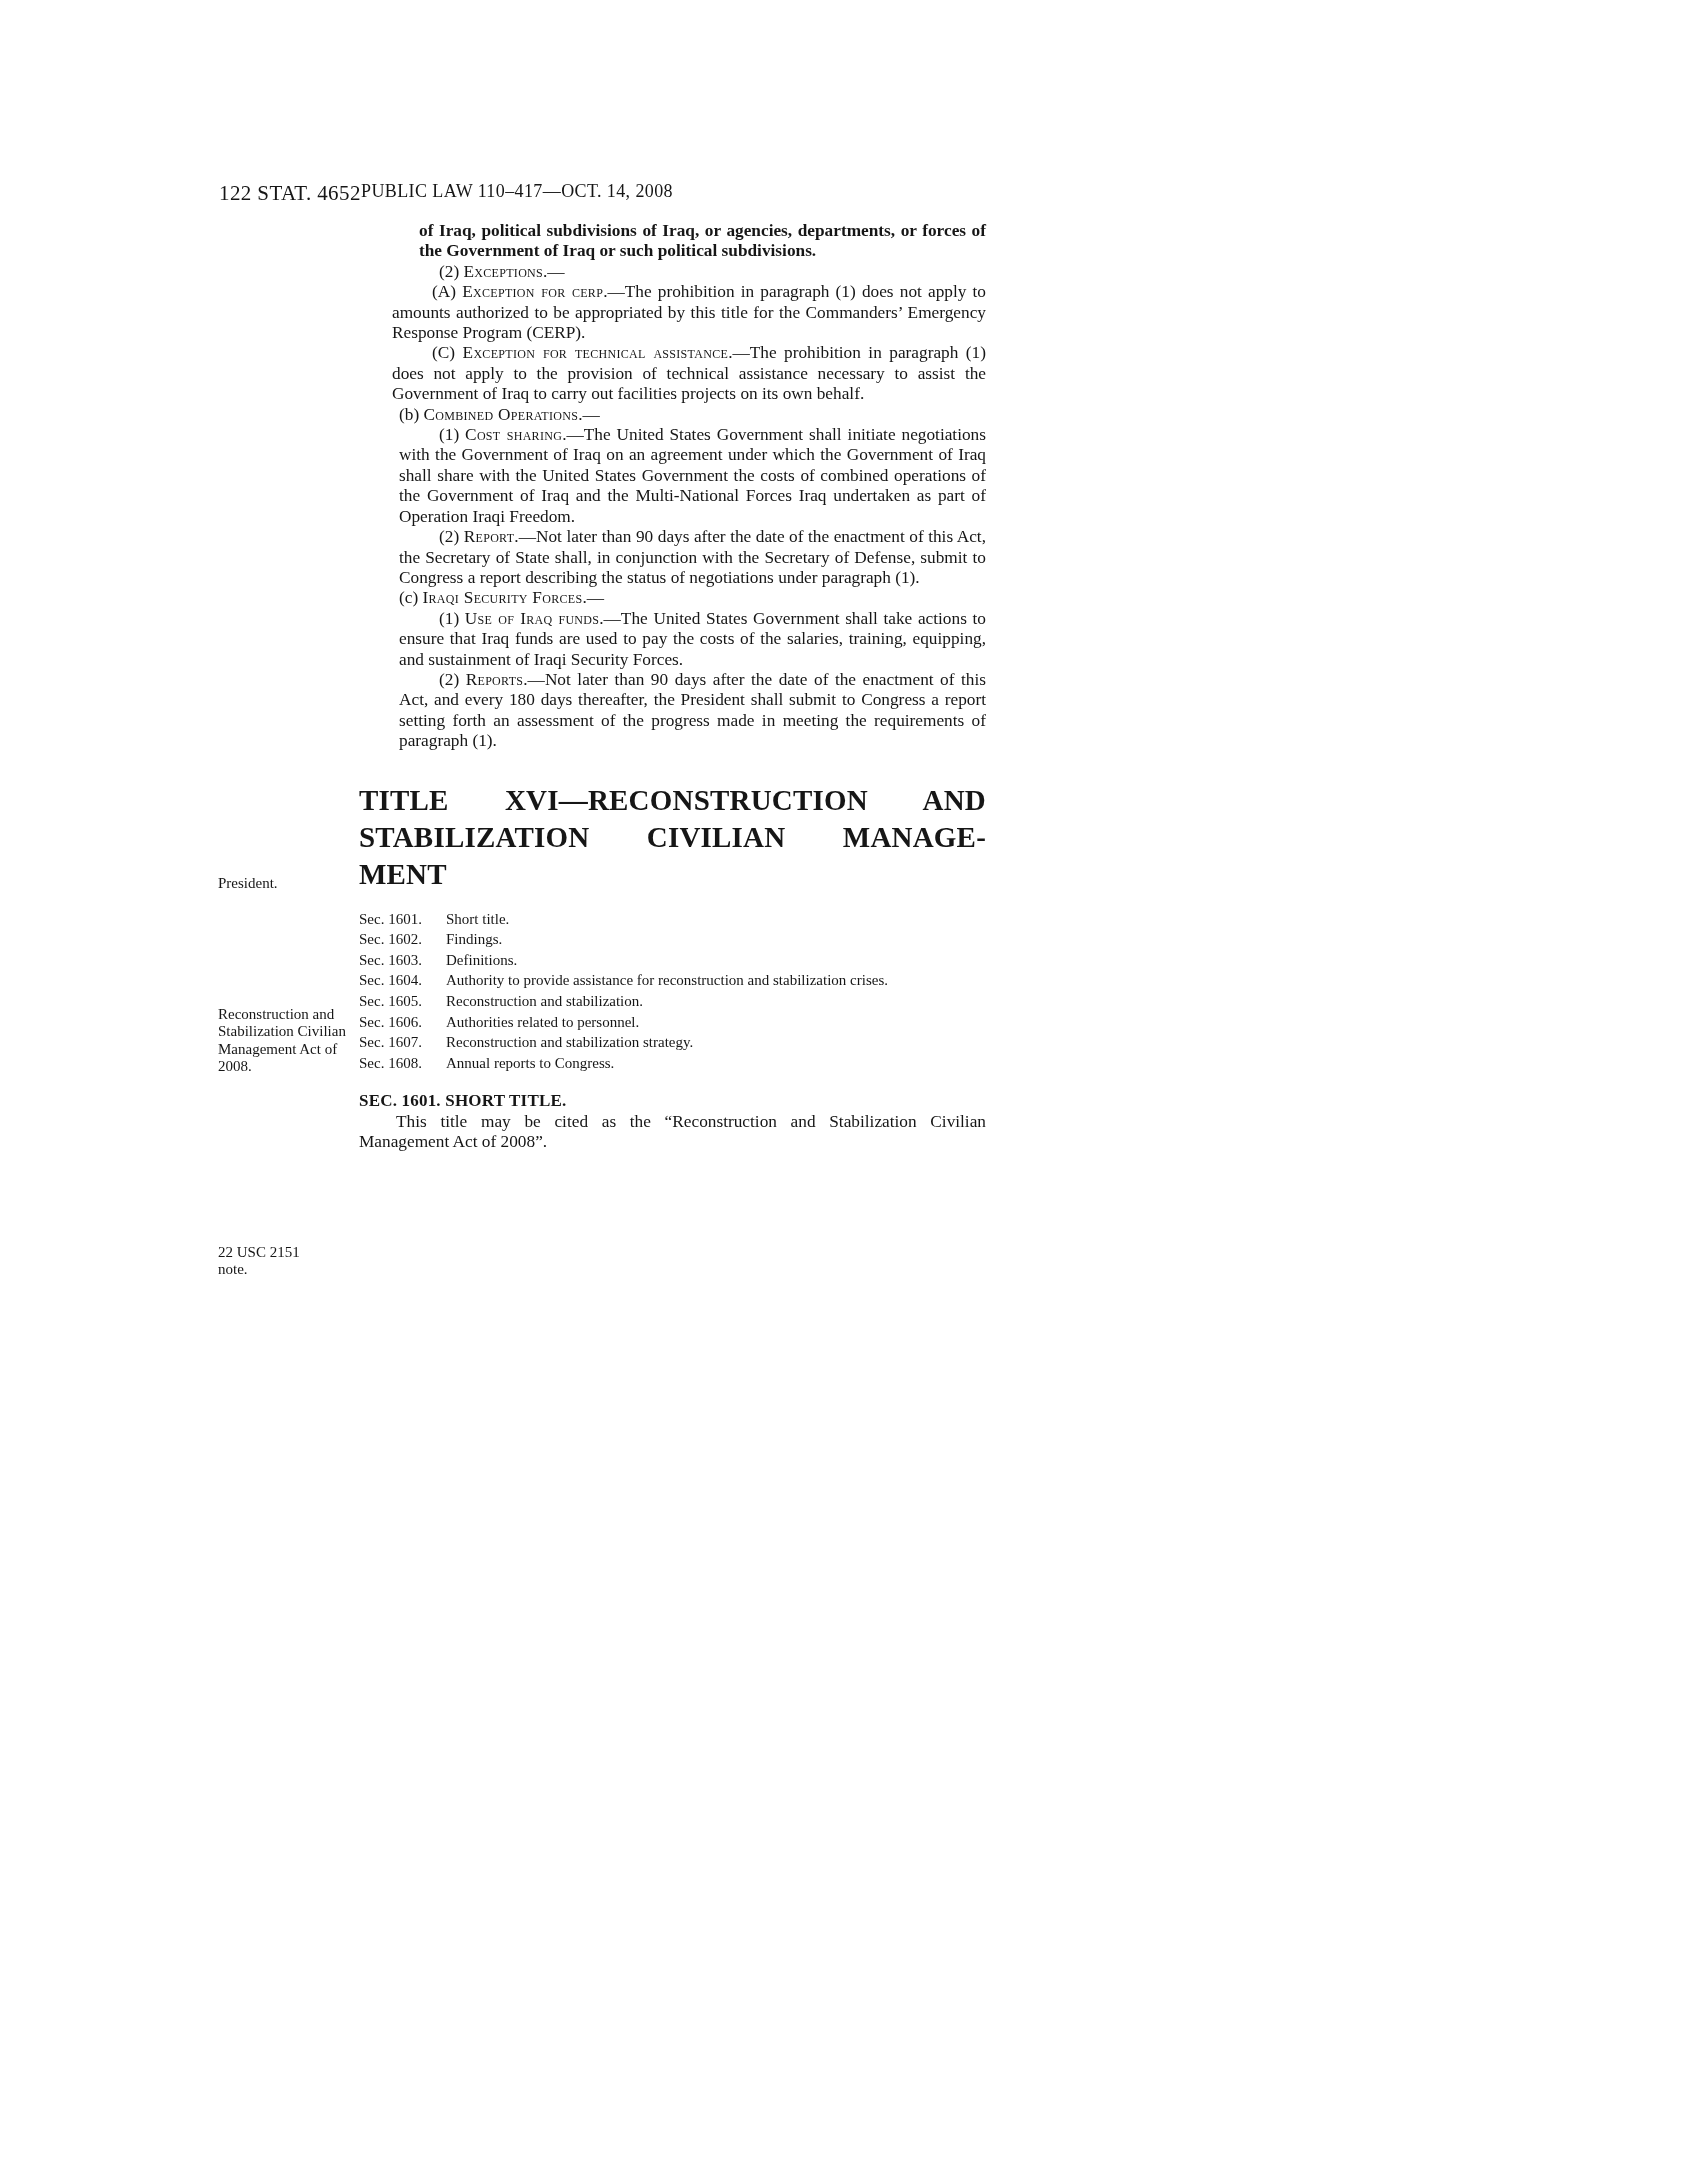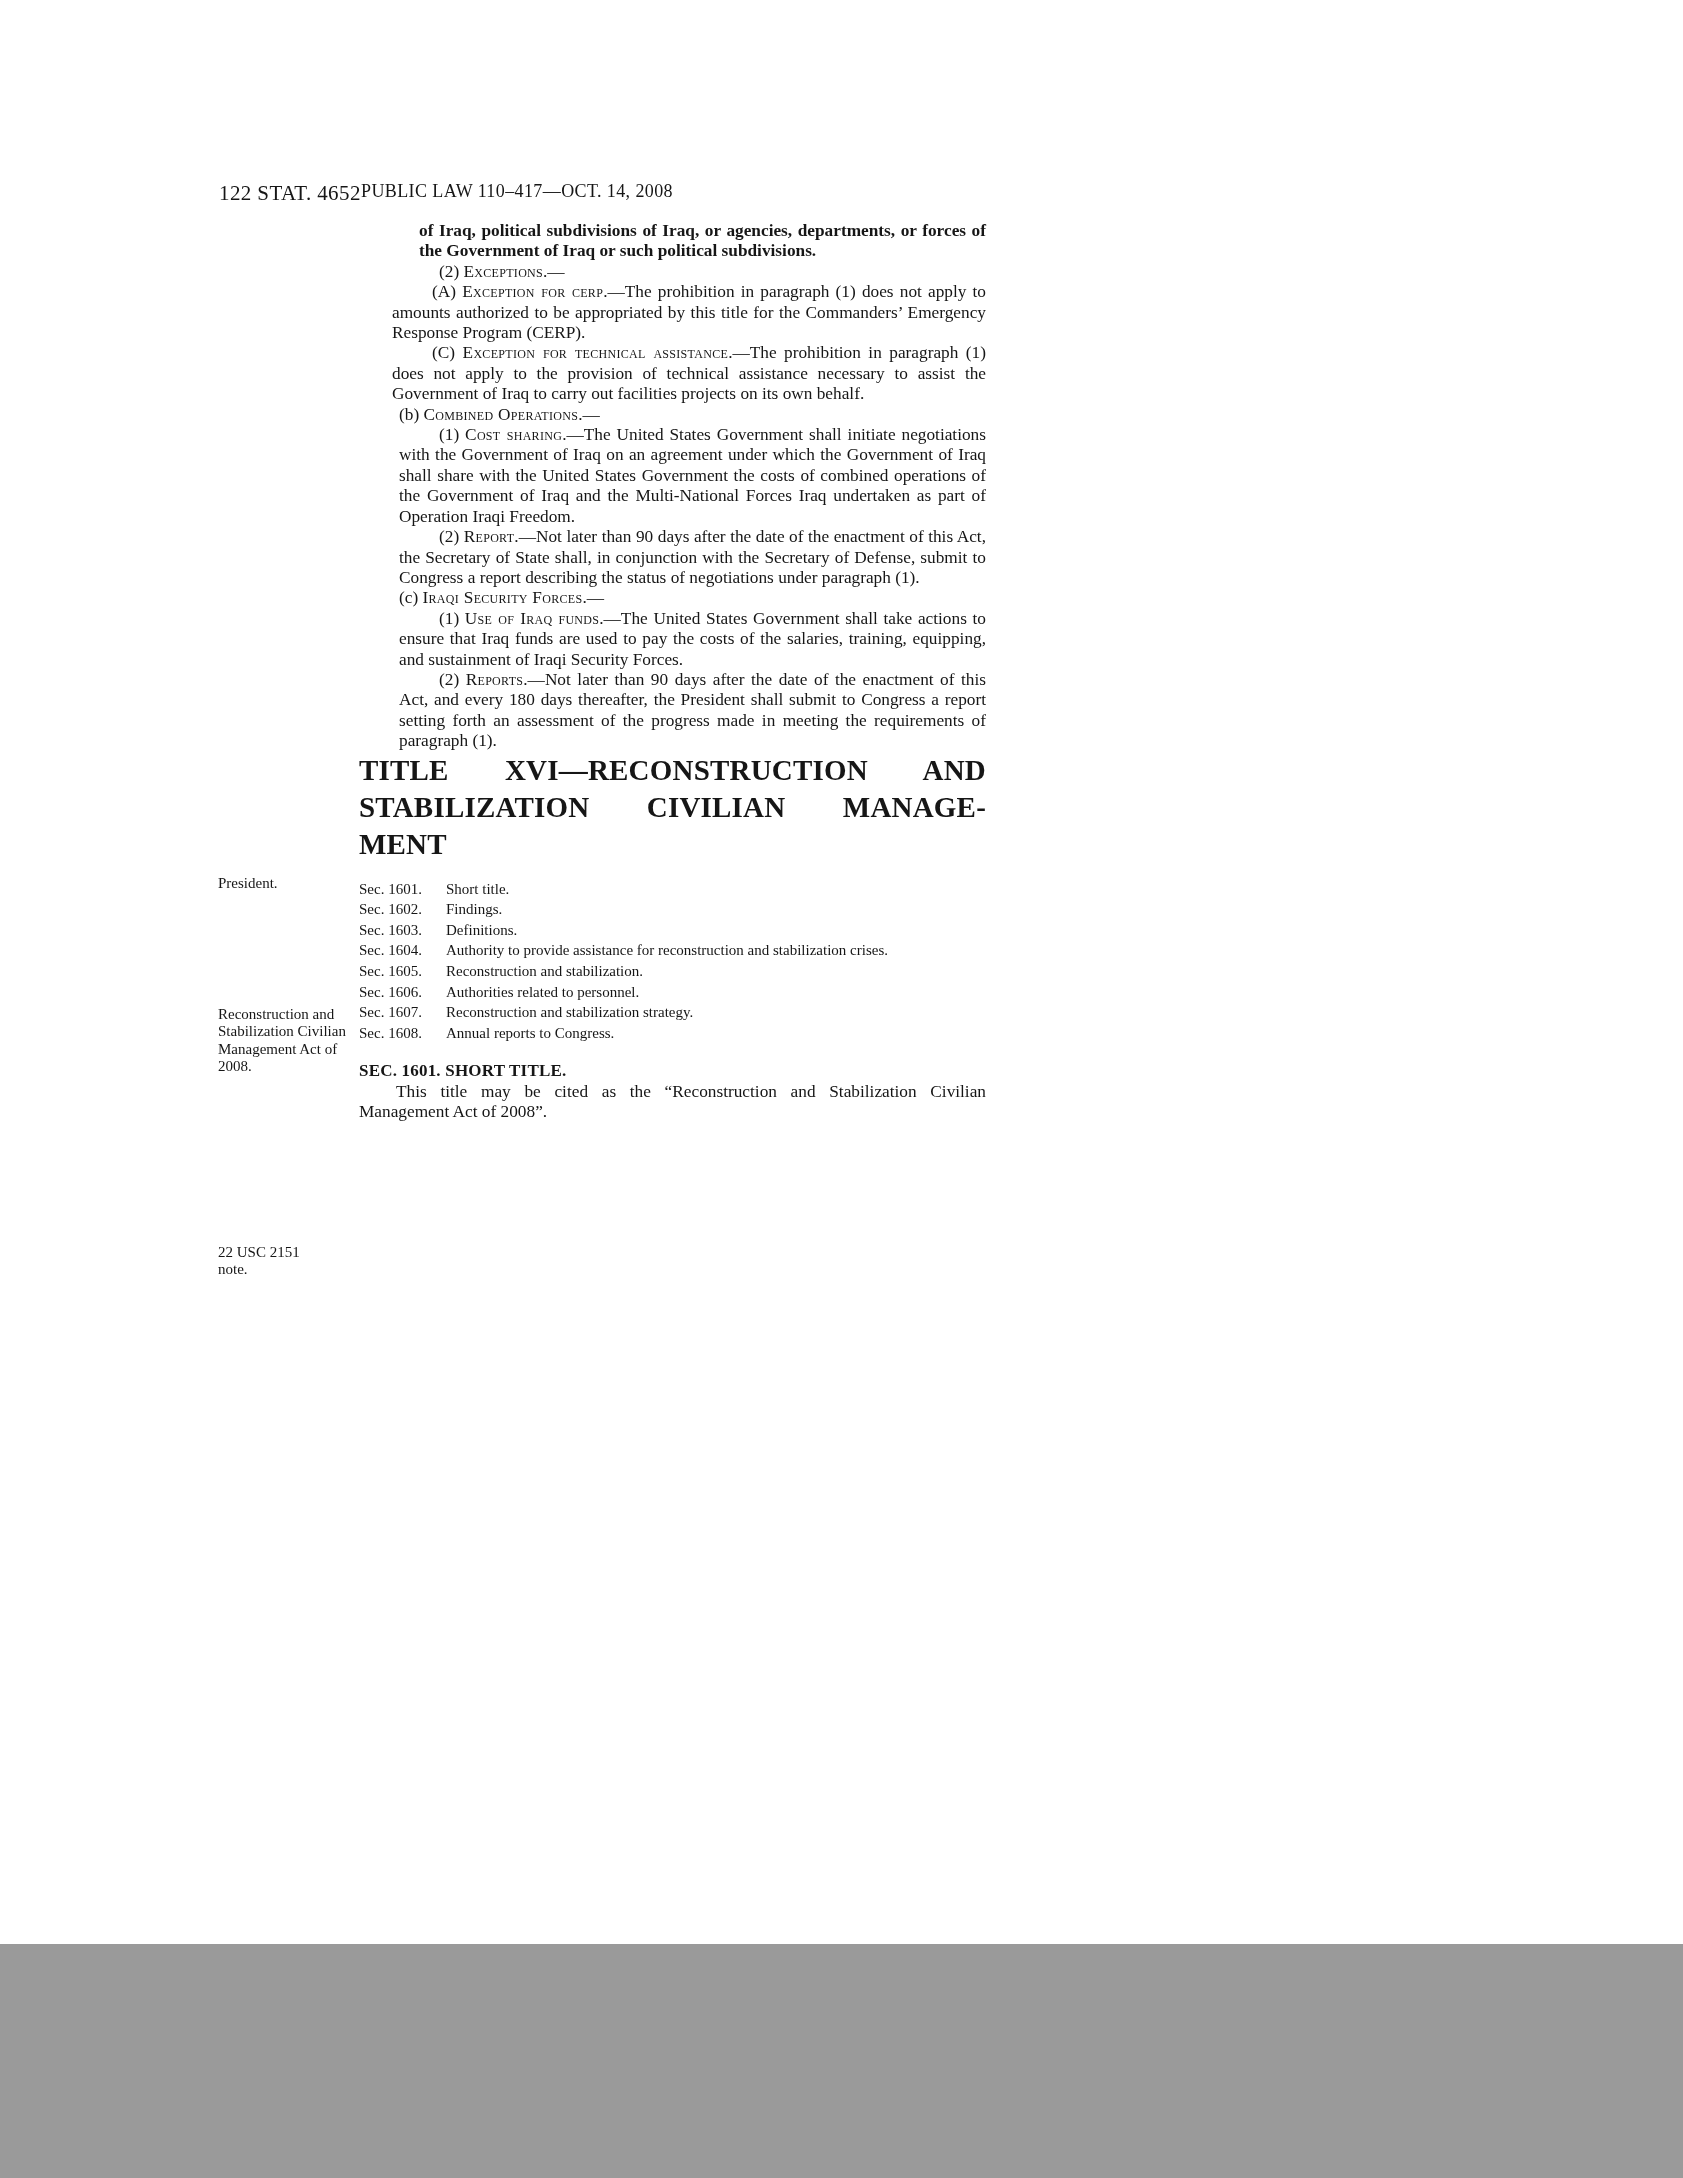--- a/index.html
+++ b/index.html
@@ -1,19 +1,19 @@
 <!DOCTYPE html>
 <html><head>
 <meta charset="utf-8">
 <style>
   html, body { margin: 0; padding: 0; background: #9a9a9a; }
   .page {
     position: relative;
     width: 1683px;
-    height: 1944px;
+    height: 2178px;
     background: #ffffff;
     overflow: hidden;
     font-family: "Liberation Serif", "DejaVu Serif", serif;
     color: #161616;
     margin: 0 auto;
   }
 
   
   .stat-num {
     position: absolute; left: 219px; top: 181px;
@@ -40,20 +40,21 @@
   }
   .para { text-align: justify; }
   .cont-par { margin-left: 60px; font-weight: bold; }           
   .sub      { margin-left: 40px; }           
   .par      { margin-left: 40px; text-indent: 40px; }   
   .subpar   { margin-left: 33px; text-indent: 40px; }   
   .sc { font-variant: small-caps; letter-spacing: 0.3px; }
 
   
   .title-heading {
+    margin-top: 30px;
     font-weight: bold; font-size: 29px; line-height: 37px;
     letter-spacing: 0.2px;
   }
   .title-line.fill { text-align: justify; text-align-last: justify; }
 
   
   .toc { margin-top: 16px; font-size: 15px; line-height: 20.6px; }
   .toc-row { padding-left: 87px; text-align: left; }
   .toc-prefix { display: inline-block; width: 87px; margin-left: -87px; }
 

